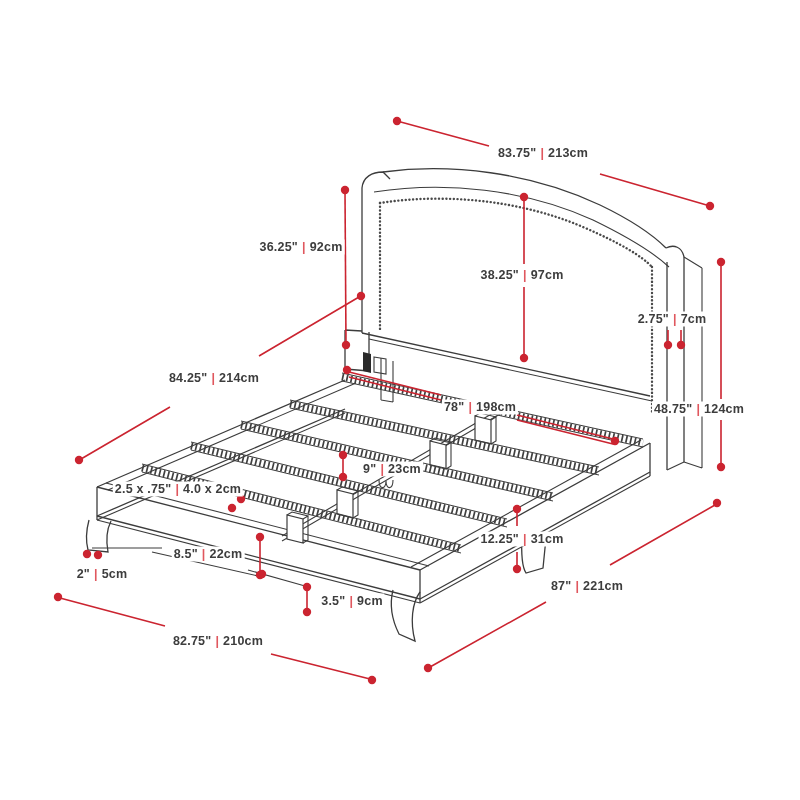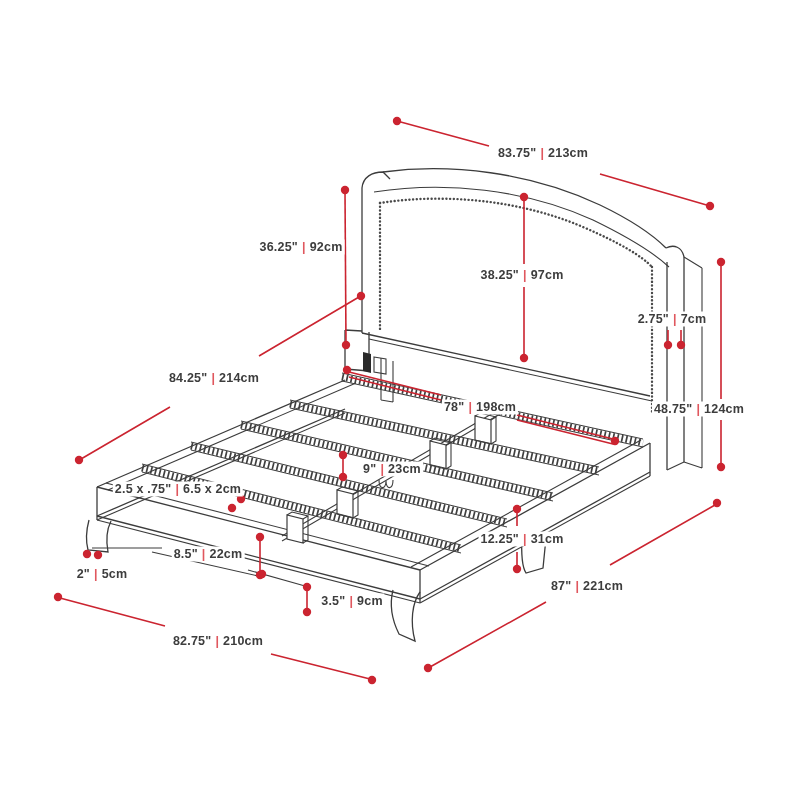--- a/index.html
+++ b/index.html
@@ -218,21 +218,21 @@
   <div class="dim" style="left:480px;top:407px">
     <span>78"</span><span class="sep">|</span><span>198cm</span>
   </div>
   <div class="dim" style="left:699px;top:409px">
     <span>48.75"</span><span class="sep">|</span><span>124cm</span>
   </div>
   <div class="dim" style="left:392px;top:469px">
     <span>9"</span><span class="sep">|</span><span>23cm</span>
   </div>
   <div class="dim" style="left:178px;top:489px">
-    <span>2.5 x .75"</span><span class="sep">|</span><span>6.5 x 2cm</span>
+    <span>2.5 x .75"</span><span class="sep">|</span><span>4.0 x 2cm</span>
   </div>
   <div class="dim" style="left:522px;top:539px">
     <span>12.25"</span><span class="sep">|</span><span>31cm</span>
   </div>
   <div class="dim" style="left:208px;top:554px">
     <span>8.5"</span><span class="sep">|</span><span>22cm</span>
   </div>
   <div class="dim" style="left:102px;top:574px">
     <span>2"</span><span class="sep">|</span><span>5cm</span>
   </div>

